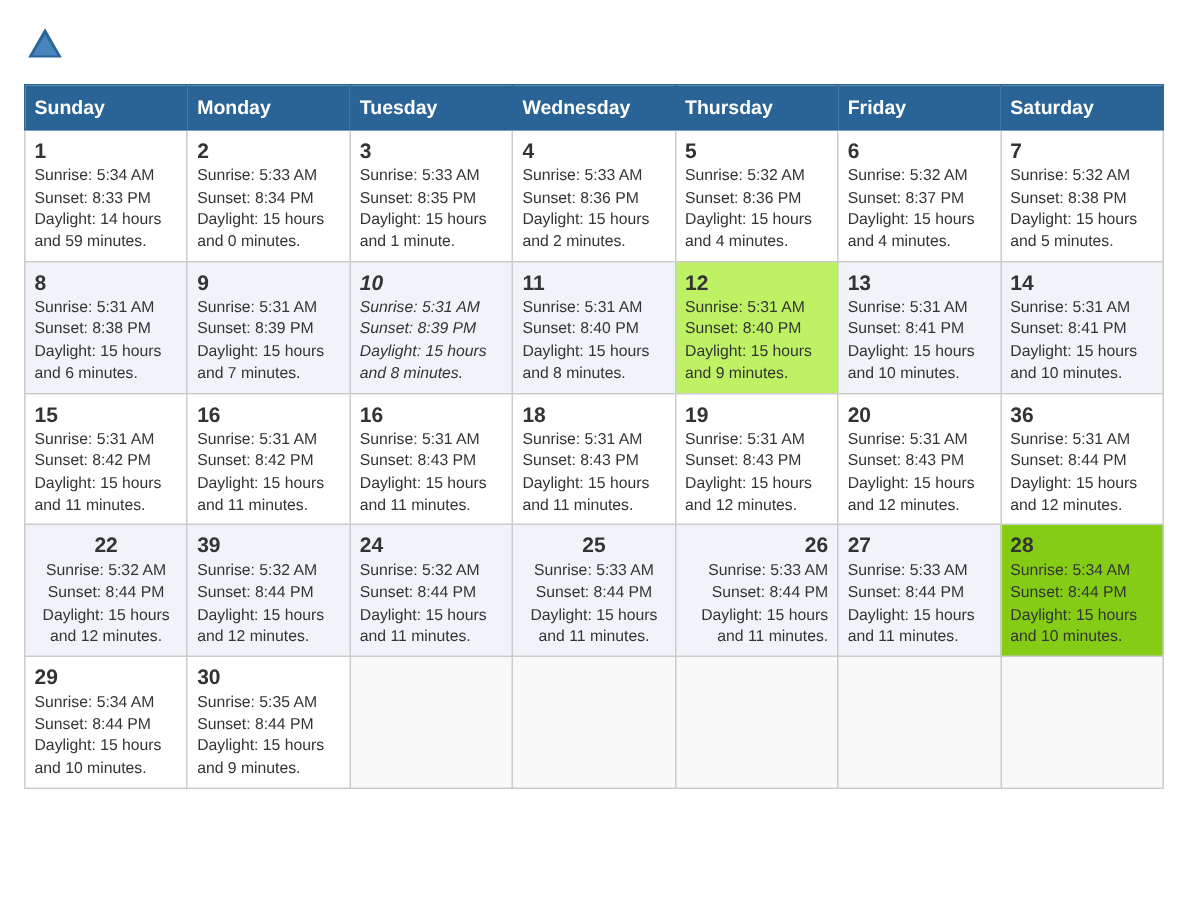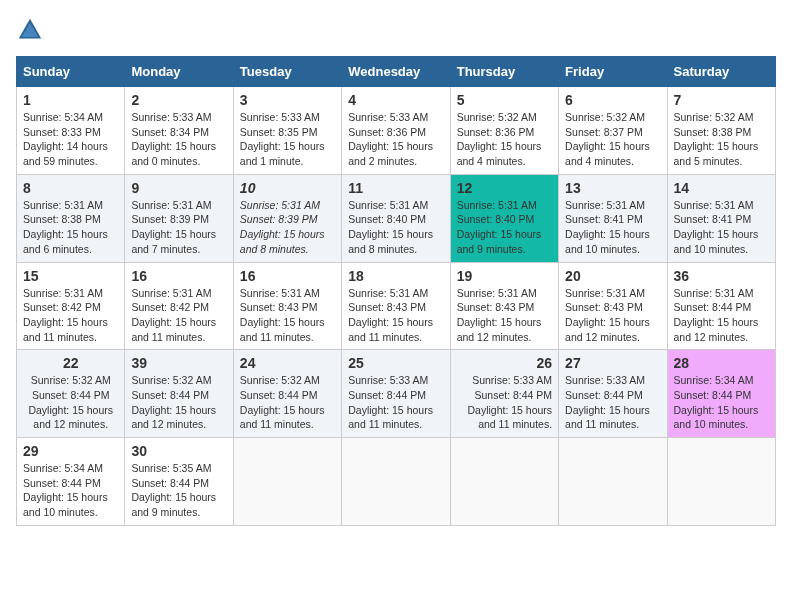--- a/index.html
+++ b/index.html
@@ -198,21 +198,21 @@
         </div>
       </td>
         <td style="background: rgb(240, 244, 248);">
         <span class="day-num">11</span>
         <div class="day-info">
           Sunrise: 5:31 AM<br>
           Sunset: 8:40 PM<br>
           Daylight: 15 hours and 8 minutes.
         </div>
       </td>
-        <td style="background: #14b8a6;">
+        <td style="background: #bef264;">
         <span class="day-num">12</span>
         <div class="day-info">
           Sunrise: 5:31 AM<br>
           Sunset: 8:40 PM<br>
           Daylight: 15 hours and 9 minutes.
         </div>
       </td>
         <td style="background: rgb(240, 244, 248);">
         <span class="day-num">13</span>
         <div class="day-info">
@@ -306,21 +306,21 @@
         </div>
       </td>
         <td style="background: rgb(240, 244, 248);">
         <span class="day-num">24</span>
         <div class="day-info">
           Sunrise: 5:32 AM<br>
           Sunset: 8:44 PM<br>
           Daylight: 15 hours and 11 minutes.
         </div>
       </td>
-        <td style="background: rgb(240, 244, 248);">
+        <td style="background: rgb(240, 244, 248); text-align: center;">
         <span class="day-num">25</span>
         <div class="day-info">
           Sunrise: 5:33 AM<br>
           Sunset: 8:44 PM<br>
           Daylight: 15 hours and 11 minutes.
         </div>
       </td>
         <td style="background: rgb(240, 244, 248); text-align: right;">
         <span class="day-num">26</span>
         <div class="day-info">
@@ -330,21 +330,21 @@
         </div>
       </td>
         <td style="background: rgb(240, 244, 248);">
         <span class="day-num">27</span>
         <div class="day-info">
           Sunrise: 5:33 AM<br>
           Sunset: 8:44 PM<br>
           Daylight: 15 hours and 11 minutes.
         </div>
       </td>
-        <td style="background: #f0abfc;">
+        <td style="background: #84cc16;">
         <span class="day-num">28</span>
         <div class="day-info">
           Sunrise: 5:34 AM<br>
           Sunset: 8:44 PM<br>
           Daylight: 15 hours and 10 minutes.
         </div>
       </td>
       </tr>
       <tr>
         <td>

